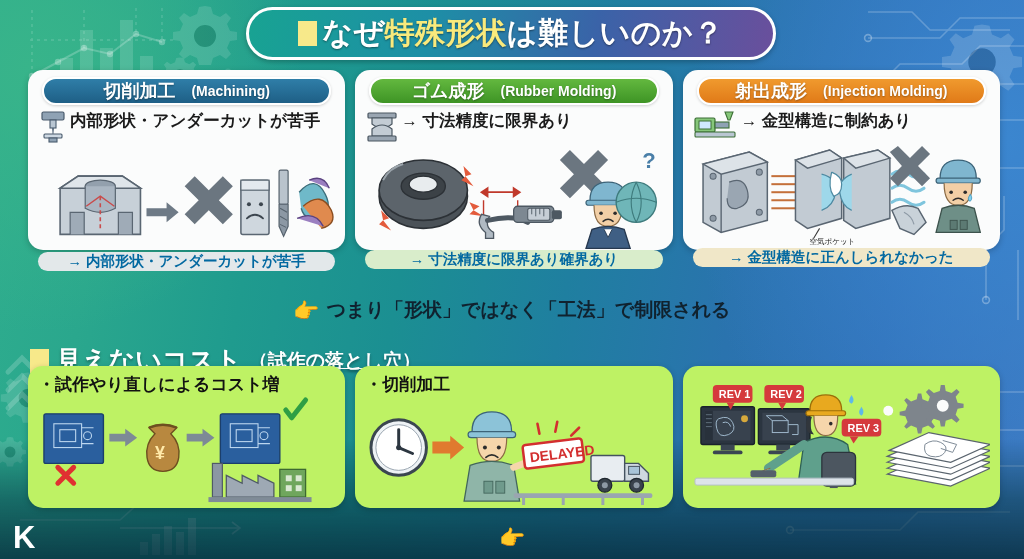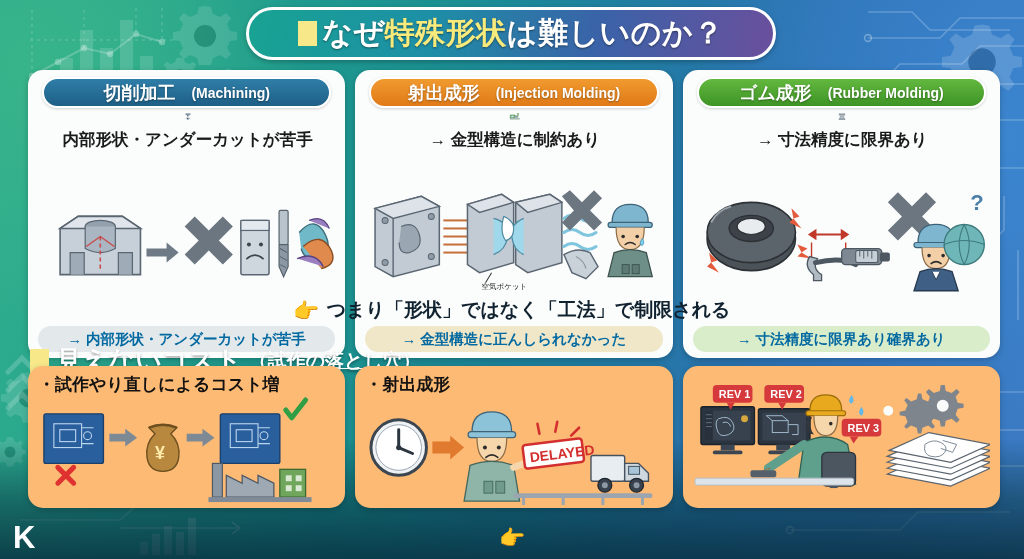--- a/index.html
+++ b/index.html
@@ -49,21 +49,21 @@
     text-shadow:0 1px 2px rgba(0,0,0,.45);
     text-align:right;
   }
   .title-square {
     display:inline-block; width:19px; height:25px;
     background:#f7e98a; margin-right:5px; flex:none;
   }
   .hl-yellow { color:#f9ea7c; }
 
   
-  .panels { position:absolute; left:28px; top:70px; width:972px; height:288px;
+  .panels { position:absolute; left:28px; top:70px; width:972px; height:180px;
             display:flex; gap:10px; }
   .panel {
     flex:1; background:#fbfcfc; border-radius:15px;
     box-shadow:0 2px 6px rgba(0,0,0,.22);
     position:relative; padding:7px 8px 6px 8px;
     display:flex; flex-direction:column;
   }
   .panel-header {
     height:31px; border-radius:16px; display:flex;
     align-items:center; justify-content:center;
@@ -74,22 +74,22 @@
   .ph-orange{ background:linear-gradient(180deg,#f09a2e,#e07a18); }
   .ph-green { background:linear-gradient(180deg,#63b83f,#3e9425); }
   .panel-header span {
     color:#fff; font-weight:700; white-space:nowrap;
     text-shadow:0 1px 2px rgba(0,0,0,.35);
   }
   .ph-jp { font-size:18px; }
   .ph-en { font-size:14px; margin-left:16px; }
 
   .panel-sub {
-    display:flex; align-items:center; gap:9px;
-    height:38px; padding-left:2px;flex-direction:column;
+    display:flex; gap:2px;
+    height:38px; padding-left:2px;
   }
   .panel-sub .sub-txt {
     font-size:16.5px; font-weight:700; color:#1a1a1a; white-space:nowrap;
   }
   .panel-art { flex:1; position:relative; }
   .panel-caption {
     height:26px; border-radius:13px; display:flex;
     align-items:center; justify-content:center;
     font-size:14.5px; font-weight:700; color:#0369a1;
     margin:0 2px; white-space:nowrap;
@@ -115,21 +115,21 @@
   .sec-square { width:19px; height:24px; background:#f7e98a; flex:none; }
   .sec-jp { font-size:26px; font-weight:700; color:#ffffff;
             text-shadow:0 2px 3px rgba(0,0,0,.35); white-space:nowrap; }
   .sec-sm { font-size:19px; font-weight:700; color:#ffffff;
             text-shadow:0 2px 3px rgba(0,0,0,.35); white-space:nowrap;text-decoration:underline; }
 
   
   .cards { position:absolute; left:28px; top:366px; width:972px; height:142px;
            display:flex; gap:10px; }
   .card {
-    flex:1; background:#fdba74; border-radius:15px;
+    flex:1; background:#bef264; border-radius:15px;
     box-shadow:0 2px 6px rgba(0,0,0,.22);
     position:relative; padding:7px 10px 4px 10px;
     display:flex; flex-direction:column;
   }
   .card-title { font-size:17px; font-weight:700; color:#121212; white-space:nowrap; }
   .card-art { flex:1; position:relative; }
 
   
   .banner {
     position:absolute; left:0; bottom:0; width:1024px; height:44px;
@@ -327,107 +327,20 @@
           <path d="M260,72 q18,-8 26,8" fill="#9a7fc0" stroke="#5a4280" stroke-width="1.4"></path>
           <path d="M272,34 q14,-6 20,8" fill="#9a7fc0" stroke="#5a4280" stroke-width="1.4"></path>
         </g>
       </svg>
     </div>
 
     <div class="panel-caption cap-gray">→ 内部形状・アンダーカットが苦手</div>
   </div>
 
   <div class="panel">
-    <div class="panel-header ph-orange">
-      <span class="ph-jp">射出成形</span>
-      <span class="ph-en">(Injection Molding)</span>
-    </div>
-
-    <div class="panel-sub">
-      <svg width="46" height="30" viewBox="0 0 46 30">
-        <rect x="2" y="8" width="20" height="14" rx="1.5" fill="#86c77a" stroke="#3c6f36" stroke-width="1.2"></rect>
-        <rect x="6" y="11" width="12" height="8" fill="#cfe9ff" stroke="#3c6f36" stroke-width="1"></rect>
-        <rect x="22" y="12" width="14" height="6" fill="#8fa2b4" stroke="#3c6f36" stroke-width="1.1"></rect>
-        <path d="M32,2 L40,2 L37,10 L35,10 Z" fill="#86c77a" stroke="#3c6f36" stroke-width="1.1"></path>
-        <rect x="2" y="22" width="40" height="5" rx="1" fill="#b9c6d2" stroke="#3c6f36" stroke-width="1.1"></rect>
-      </svg>
-      <span class="sub-txt">→ 金型構造に制約あり</span>
-    </div>
-
-    <div class="panel-art">
-      <svg width="100%" height="100%" viewBox="0 0 300 104" preserveAspectRatio="xMidYMid meet">
-
-        <g>
-          <path d="M12,22 L58,10 L76,20 L76,78 L30,90 L12,80 Z" fill="#c2cbd3" stroke="#5a6672" stroke-width="1.5"></path>
-          <path d="M12,22 L58,10 L76,20 L30,32 Z" fill="#dde3e8" stroke="#5a6672" stroke-width="1.4"></path>
-          <path d="M30,32 L30,90" stroke="#5a6672" stroke-width="1.4"></path>
-          <path d="M38,40 q14,-6 18,8 q4,14 -10,18 q-10,2 -10,-10" fill="#9aa6b2" stroke="#5a6672" stroke-width="1.2"></path>
-          <circle cx="22" cy="34" r="3" fill="#8e9aa6" stroke="#5a6672" stroke-width="1"></circle>
-          <circle cx="22" cy="76" r="3" fill="#8e9aa6" stroke="#5a6672" stroke-width="1"></circle>
-          <circle cx="68" cy="30" r="3" fill="#8e9aa6" stroke="#5a6672" stroke-width="1"></circle>
-          <circle cx="68" cy="70" r="3" fill="#8e9aa6" stroke="#5a6672" stroke-width="1"></circle>
-        </g>
-
-        <g stroke="#c4703a" stroke-width="2" fill="none">
-          <path d="M80,34 L108,34"></path>
-            <path d="M80,42 L108,42"></path>
-          <path d="M80,50 L108,50"></path>
-            <path d="M80,58 L108,58"></path>
-          <path d="M80,66 L108,66"></path>
-        </g>
-
-        <g>
-          <path d="M104,18 L138,8 L150,16 L150,76 L116,86 L104,78 Z" fill="#c2cbd3" stroke="#5a6672" stroke-width="1.5"></path>
-          <path d="M104,18 L138,8 L150,16 L116,26 Z" fill="#dde3e8" stroke="#5a6672" stroke-width="1.4"></path>
-          <path d="M152,16 L186,8 L198,16 L198,76 L164,86 L152,78 Z" fill="#c2cbd3" stroke="#5a6672" stroke-width="1.5"></path>
-          <path d="M152,16 L186,8 L198,16 L164,26 Z" fill="#dde3e8" stroke="#5a6672" stroke-width="1.4"></path>
-          <path d="M130,32 q16,4 14,18 q-2,14 -14,18" fill="#9ed8ea" stroke="#4d89a1" stroke-width="1.3"></path>
-          <path d="M160,32 q-14,6 -12,18 q2,14 12,18" fill="#9ed8ea" stroke="#4d89a1" stroke-width="1.3"></path>
-          <path d="M140,30 q10,4 10,12 q0,10 -8,12 q-6,-8 -2,-24" fill="#ffffff" stroke="#4d89a1" stroke-width="1.2"></path>
-        </g>
-
-        <g>
-          <path d="M128,86 L122,96" stroke="#333" stroke-width="1"></path>
-          <text x="118" y="102" font-family="Liberation Sans, sans-serif" font-size="7.5" fill="#1a1a1a">空気ポケット</text>
-        </g>
-
-        <g stroke="#7fc5dd" stroke-width="3" fill="none" stroke-linecap="round">
-          <path d="M200,32 q8,-6 16,0 q8,6 16,0"></path>
-          <path d="M200,46 q8,-6 16,0 q8,6 16,0"></path>
-          <path d="M200,60 q8,-6 16,0 q8,6 16,0"></path>
-        </g>
-
-        <g>
-          <path d="M200,68 q14,-8 26,-2 l8,14 l-12,12 l-14,-6 z" fill="#c9d2d9" stroke="#5a6672" stroke-width="1.4"></path>
-          <path d="M212,70 q8,4 10,12" fill="none" stroke="#8e9aa6" stroke-width="1.2"></path>
-        </g>
-
-        <g>
-          <path d="M206,4 L214,-2 L226,10 L238,-2 L246,6 L234,18 L246,30 L238,38 L226,26 L214,38 L206,30 L218,18 Z" fill="#6b7680" transform="translate(-8,6)"></path>
-        </g>
-
-        <g>
-          <path d="M248,36 q0,-18 18,-18 q18,0 18,18 l0,3 l-36,0 z" fill="#7fb6cf" stroke="#3c6378" stroke-width="1.3"></path>
-          <rect x="244" y="36" width="44" height="5" rx="2.5" fill="#7fb6cf" stroke="#3c6378" stroke-width="1.2"></rect>
-          <path d="M252,41 q0,22 14,22 q14,0 14,-22" fill="#f2cfa6" stroke="#8a6a44" stroke-width="1.2"></path>
-          <circle cx="259" cy="50" r="1.8" fill="#2c2c2c"></circle>
-          <circle cx="273" cy="50" r="1.8" fill="#2c2c2c"></circle>
-          <path d="M261,58 q5,-4 10,0" fill="none" stroke="#2c2c2c" stroke-width="1.5" stroke-linecap="round"></path>
-          <path d="M278,52 q3,4 0,7 q-4,-1 0,-7" fill="#7fd0f0" stroke="#3f93b8" stroke-width="0.8"></path>
-          <path d="M250,66 q16,-6 32,0 l6,24 l-44,0 z" fill="#6e8f87" stroke="#3d534d" stroke-width="1.3"></path>
-          <rect x="258" y="78" width="7" height="9" fill="#5c7a73" stroke="#3d534d" stroke-width="0.9"></rect>
-          <rect x="268" y="78" width="7" height="9" fill="#5c7a73" stroke="#3d534d" stroke-width="0.9"></rect>
-        </g>
-      </svg>
-    </div>
-
-    <div class="panel-caption cap-cream">→ 金型構造に正んしられなかった</div>
-  </div>
-
-  <div class="panel">
     <div class="panel-header ph-green">
       <span class="ph-jp">ゴム成形</span>
       <span class="ph-en">(Rubber Molding)</span>
     </div>
 
     <div class="panel-sub">
       <svg width="34" height="32" viewBox="0 0 34 32">
         <rect x="3" y="3" width="28" height="5" rx="1" fill="#9aa6b2" stroke="#4a5661" stroke-width="1.2"></rect>
         <path d="M7,8 L27,8 L27,14 q-10,8 -20,0 Z" fill="#c3ccd4" stroke="#4a5661" stroke-width="1.2"></path>
         <path d="M7,26 L27,26 L27,19 q-10,-8 -20,0 Z" fill="#c3ccd4" stroke="#4a5661" stroke-width="1.2"></path>
@@ -493,20 +406,107 @@
 
         <g>
           <circle cx="272" cy="58" r="20" fill="#6fb6b8" stroke="#3e7b7d" stroke-width="1.4"></circle>
           <path d="M272,38 q-10,20 0,40 M272,38 q10,20 0,40 M252,58 q20,-8 40,0" fill="none" stroke="#3e7b7d" stroke-width="1.1"></path>
         </g>
       </svg>
     </div>
 
     <div class="panel-caption cap-mint">→ 寸法精度に限界あり確界あり</div>
   </div>
+
+  <div class="panel">
+    <div class="panel-header ph-orange">
+      <span class="ph-jp">射出成形</span>
+      <span class="ph-en">(Injection Molding)</span>
+    </div>
+
+    <div class="panel-sub">
+      <svg width="46" height="30" viewBox="0 0 46 30">
+        <rect x="2" y="8" width="20" height="14" rx="1.5" fill="#86c77a" stroke="#3c6f36" stroke-width="1.2"></rect>
+        <rect x="6" y="11" width="12" height="8" fill="#cfe9ff" stroke="#3c6f36" stroke-width="1"></rect>
+        <rect x="22" y="12" width="14" height="6" fill="#8fa2b4" stroke="#3c6f36" stroke-width="1.1"></rect>
+        <path d="M32,2 L40,2 L37,10 L35,10 Z" fill="#86c77a" stroke="#3c6f36" stroke-width="1.1"></path>
+        <rect x="2" y="22" width="40" height="5" rx="1" fill="#b9c6d2" stroke="#3c6f36" stroke-width="1.1"></rect>
+      </svg>
+      <span class="sub-txt">→ 金型構造に制約あり</span>
+    </div>
+
+    <div class="panel-art">
+      <svg width="100%" height="100%" viewBox="0 0 300 104" preserveAspectRatio="xMidYMid meet">
+
+        <g>
+          <path d="M12,22 L58,10 L76,20 L76,78 L30,90 L12,80 Z" fill="#c2cbd3" stroke="#5a6672" stroke-width="1.5"></path>
+          <path d="M12,22 L58,10 L76,20 L30,32 Z" fill="#dde3e8" stroke="#5a6672" stroke-width="1.4"></path>
+          <path d="M30,32 L30,90" stroke="#5a6672" stroke-width="1.4"></path>
+          <path d="M38,40 q14,-6 18,8 q4,14 -10,18 q-10,2 -10,-10" fill="#9aa6b2" stroke="#5a6672" stroke-width="1.2"></path>
+          <circle cx="22" cy="34" r="3" fill="#8e9aa6" stroke="#5a6672" stroke-width="1"></circle>
+          <circle cx="22" cy="76" r="3" fill="#8e9aa6" stroke="#5a6672" stroke-width="1"></circle>
+          <circle cx="68" cy="30" r="3" fill="#8e9aa6" stroke="#5a6672" stroke-width="1"></circle>
+          <circle cx="68" cy="70" r="3" fill="#8e9aa6" stroke="#5a6672" stroke-width="1"></circle>
+        </g>
+
+        <g stroke="#c4703a" stroke-width="2" fill="none">
+          <path d="M80,34 L108,34"></path>
+            <path d="M80,42 L108,42"></path>
+          <path d="M80,50 L108,50"></path>
+            <path d="M80,58 L108,58"></path>
+          <path d="M80,66 L108,66"></path>
+        </g>
+
+        <g>
+          <path d="M104,18 L138,8 L150,16 L150,76 L116,86 L104,78 Z" fill="#c2cbd3" stroke="#5a6672" stroke-width="1.5"></path>
+          <path d="M104,18 L138,8 L150,16 L116,26 Z" fill="#dde3e8" stroke="#5a6672" stroke-width="1.4"></path>
+          <path d="M152,16 L186,8 L198,16 L198,76 L164,86 L152,78 Z" fill="#c2cbd3" stroke="#5a6672" stroke-width="1.5"></path>
+          <path d="M152,16 L186,8 L198,16 L164,26 Z" fill="#dde3e8" stroke="#5a6672" stroke-width="1.4"></path>
+          <path d="M130,32 q16,4 14,18 q-2,14 -14,18" fill="#9ed8ea" stroke="#4d89a1" stroke-width="1.3"></path>
+          <path d="M160,32 q-14,6 -12,18 q2,14 12,18" fill="#9ed8ea" stroke="#4d89a1" stroke-width="1.3"></path>
+          <path d="M140,30 q10,4 10,12 q0,10 -8,12 q-6,-8 -2,-24" fill="#ffffff" stroke="#4d89a1" stroke-width="1.2"></path>
+        </g>
+
+        <g>
+          <path d="M128,86 L122,96" stroke="#333" stroke-width="1"></path>
+          <text x="118" y="102" font-family="Liberation Sans, sans-serif" font-size="7.5" fill="#1a1a1a">空気ポケット</text>
+        </g>
+
+        <g stroke="#7fc5dd" stroke-width="3" fill="none" stroke-linecap="round">
+          <path d="M200,32 q8,-6 16,0 q8,6 16,0"></path>
+          <path d="M200,46 q8,-6 16,0 q8,6 16,0"></path>
+          <path d="M200,60 q8,-6 16,0 q8,6 16,0"></path>
+        </g>
+
+        <g>
+          <path d="M200,68 q14,-8 26,-2 l8,14 l-12,12 l-14,-6 z" fill="#c9d2d9" stroke="#5a6672" stroke-width="1.4"></path>
+          <path d="M212,70 q8,4 10,12" fill="none" stroke="#8e9aa6" stroke-width="1.2"></path>
+        </g>
+
+        <g>
+          <path d="M206,4 L214,-2 L226,10 L238,-2 L246,6 L234,18 L246,30 L238,38 L226,26 L214,38 L206,30 L218,18 Z" fill="#6b7680" transform="translate(-8,6)"></path>
+        </g>
+
+        <g>
+          <path d="M248,36 q0,-18 18,-18 q18,0 18,18 l0,3 l-36,0 z" fill="#7fb6cf" stroke="#3c6378" stroke-width="1.3"></path>
+          <rect x="244" y="36" width="44" height="5" rx="2.5" fill="#7fb6cf" stroke="#3c6378" stroke-width="1.2"></rect>
+          <path d="M252,41 q0,22 14,22 q14,0 14,-22" fill="#f2cfa6" stroke="#8a6a44" stroke-width="1.2"></path>
+          <circle cx="259" cy="50" r="1.8" fill="#2c2c2c"></circle>
+          <circle cx="273" cy="50" r="1.8" fill="#2c2c2c"></circle>
+          <path d="M261,58 q5,-4 10,0" fill="none" stroke="#2c2c2c" stroke-width="1.5" stroke-linecap="round"></path>
+          <path d="M278,52 q3,4 0,7 q-4,-1 0,-7" fill="#7fd0f0" stroke="#3f93b8" stroke-width="0.8"></path>
+          <path d="M250,66 q16,-6 32,0 l6,24 l-44,0 z" fill="#6e8f87" stroke="#3d534d" stroke-width="1.3"></path>
+          <rect x="258" y="78" width="7" height="9" fill="#5c7a73" stroke="#3d534d" stroke-width="0.9"></rect>
+          <rect x="268" y="78" width="7" height="9" fill="#5c7a73" stroke="#3d534d" stroke-width="0.9"></rect>
+        </g>
+      </svg>
+    </div>
+
+    <div class="panel-caption cap-cream">→ 金型構造に正んしられなかった</div>
+  </div>
 </div>
 
 <div class="conclusion">
   <span class="emoji">👉</span>
   <span class="c-txt">つまり「形状」ではなく「工法」で制限される</span>
 </div>
 
 <div class="sec-head">
   <span class="sec-square"></span>
   <span class="sec-jp">見えないコスト</span>
@@ -558,21 +558,21 @@
           <rect x="260" y="78" width="6" height="6" fill="#d9e8d2"></rect>
           <rect x="250" y="88" width="6" height="6" fill="#d9e8d2"></rect>
           <rect x="260" y="88" width="6" height="6" fill="#d9e8d2"></rect>
           <rect x="172" y="100" width="104" height="5" fill="#7f8b97"></rect>
         </g>
       </svg>
     </div>
   </div>
 
   <div class="card">
-    <div class="card-title">・射出成形</div>
+    <div class="card-title">・切削加工</div>
     <div class="card-art">
       <svg width="100%" height="100%" viewBox="0 0 300 112" preserveAspectRatio="xMidYMid meet">
         <g>
           <circle cx="34" cy="50" r="28" fill="#eef2f5" stroke="#3b4650" stroke-width="3"></circle>
           <circle cx="34" cy="50" r="23" fill="#ffffff" stroke="#9aa5b0" stroke-width="1"></circle>
           <path d="M34,50 L34,32" stroke="#2c3640" stroke-width="3" stroke-linecap="round"></path>
           <path d="M34,50 L48,56" stroke="#2c3640" stroke-width="3" stroke-linecap="round"></path>
           <circle cx="34" cy="50" r="2.6" fill="#2c3640"></circle>
         </g>
         <g fill="#e07a2f">

